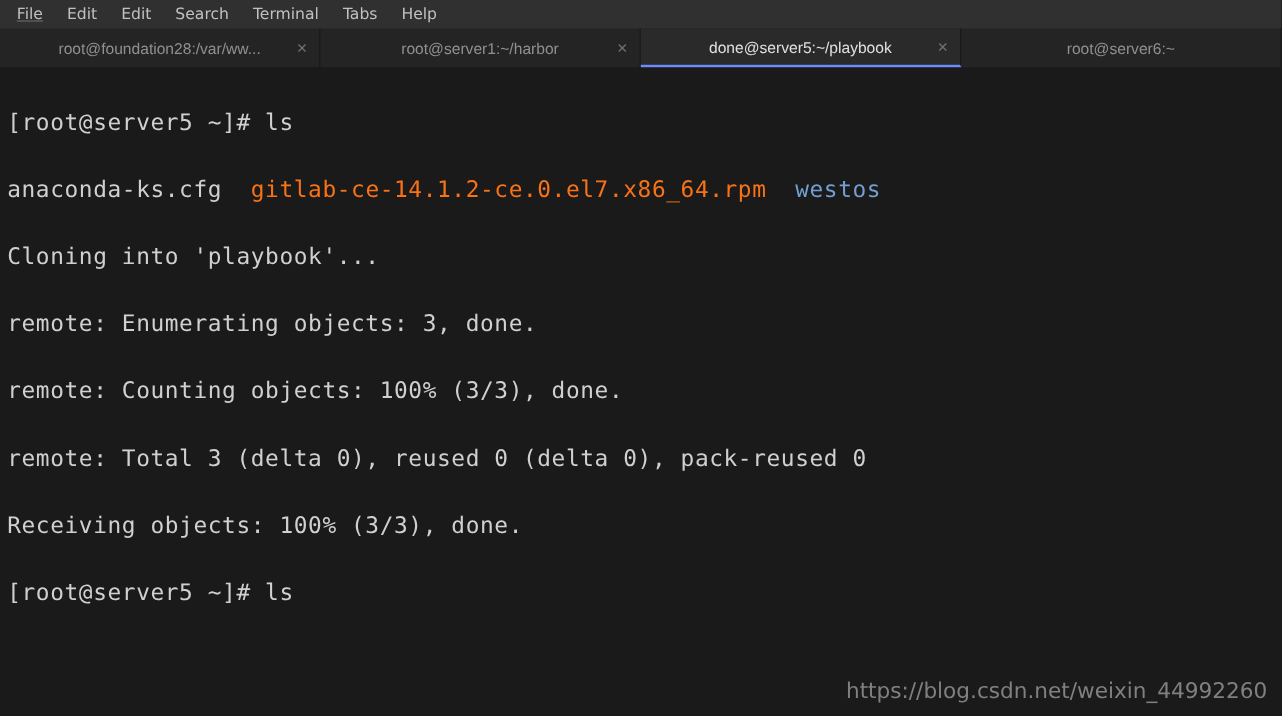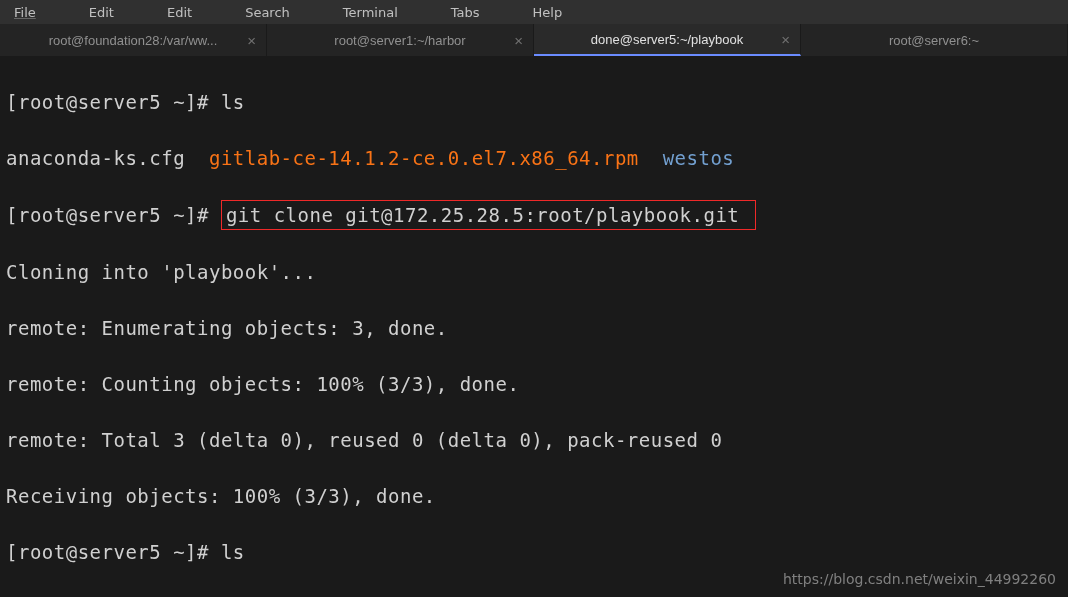--- a/index.html
+++ b/index.html
@@ -19,21 +19,20 @@
     }
     .menubar {
       background: #303030;
       height: 24px;
       display: flex;
       align-items: center;
       padding: 0 4px;
       font-family: "DejaVu Sans", sans-serif;
       font-size: 13px;
       color: #c0c0c0;
-      gap: 33px;
     }
     .menu-item {
       padding: 2px 10px;
       cursor: pointer;
     }
     .menu-item:first-child {
       text-decoration: underline;
       text-decoration-color: #666;
     }
     .tabs {
@@ -83,21 +82,21 @@
       border: 1.5px solid #ef2929;
       padding: 0 4px;
       display: inline-block;
     }
     .watermark {
       position: absolute;
       bottom: 10px;
       right: 12px;
       color: #808080;
       font-family: "DejaVu Sans", sans-serif;
-      font-size: 14px;
+      font-size: 18px;
     }
     .line {
       display: block;
     }
   </style>
 </head>
 <body>
 
 <div class="menubar">
   <div class="menu-item">File</div>
@@ -123,21 +122,20 @@
     <span class="tab-close">×</span>
   </div>
   <div class="tab">
     <span>root@server6:~</span>
   </div>
 </div>
 
 <div class="terminal">
 <span class="line"><span>[root@server5 ~]# </span><span>ls</span></span>
 <span class="line"><span>anaconda-ks.cfg  </span><span class="red-text">gitlab-ce-14.1.2-ce.0.el7.x86_64.rpm</span><span>  </span><span class="blue-text">westos</span></span>
-<span class="line"><span>[root@server5 ~]# </span><span class="highlight-box">git clone git@172.25.28.5:root/playbook.git </span></span>
 <span class="line">Cloning into 'playbook'...</span>
 <span class="line">remote: Enumerating objects: 3, done.</span>
 <span class="line">remote: Counting objects: 100% (3/3), done.</span>
 <span class="line">remote: Total 3 (delta 0), reused 0 (delta 0), pack-reused 0</span>
 <span class="line">Receiving objects: 100% (3/3), done.</span>
 <span class="line"><span>[root@server5 ~]# </span><span>ls</span></span>
 <span class="line"></span>
 
 
 

